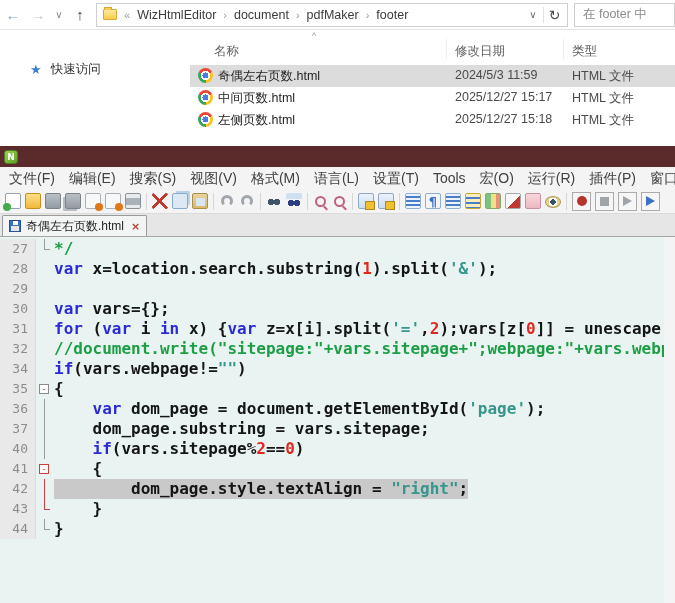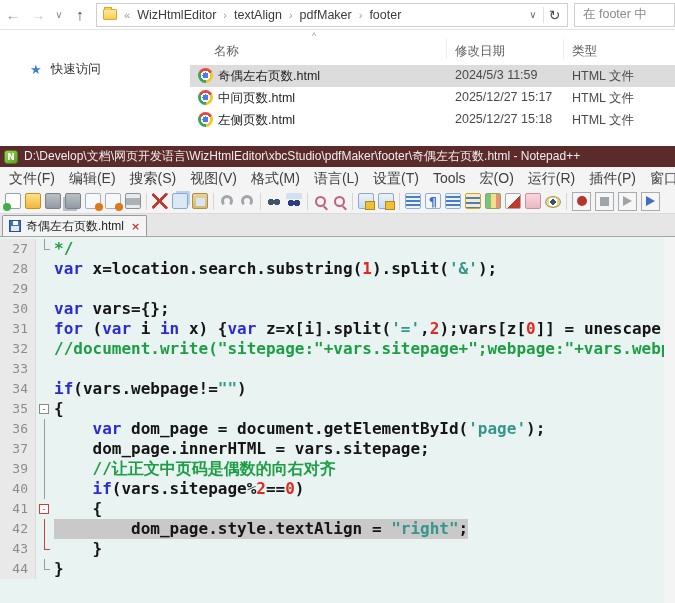--- a/index.html
+++ b/index.html
@@ -131,21 +131,21 @@
       <span class="nbtn back">←</span>
       <span class="nbtn fwd">→</span>
       <span class="nbtn hist">∨</span>
       <span class="nbtn up">↑</span>
       <div class="addr">
         <span class="folder-icon"></span>
         <span class="crumbs" id="crumbs">
             <span class="crumb-sep">«</span>
             <span class="crumb">WizHtmlEditor</span>
             <span class="crumb-sep">›</span>
-            <span class="crumb">textAlign</span>
+            <span class="crumb">document</span>
             <span class="crumb-sep">›</span>
             <span class="crumb">pdfMaker</span>
             <span class="crumb-sep">›</span>
             <span class="crumb">footer</span>
           </span>
         <span class="addr-chevron">∨</span>
         <span class="refresh">↻</span>
       </div>
       <div class="search">
         <span>在 footer 中</span>
@@ -187,21 +187,20 @@
               <span class="f-type">HTML 文件</span>
             </div>
           </div>
       </div>
     </div>
   </section>
 
   <section class="npp">
     <div class="titlebar" style="background: rgb(91, 42, 43);">
       <span class="npp-icon">N</span>
-      <span class="title-text">D:\Develop\文档\网页开发语言\WizHtmlEditor\xbcStudio\pdfMaker\footer\奇偶左右页数.html - Notepad++</span>
     </div>
     <div class="menubar" id="menubar">
         <span class="menu-item">文件(F)</span>
         <span class="menu-item">编辑(E)</span>
         <span class="menu-item">搜索(S)</span>
         <span class="menu-item">视图(V)</span>
         <span class="menu-item">格式(M)</span>
         <span class="menu-item">语言(L)</span>
         <span class="menu-item">设置(T)</span>
         <span class="menu-item">Tools</span>
@@ -292,25 +291,20 @@
           <div class="num">31</div>
           <div class="fold"></div>
           <div class="code"><span class="seg"><span class="tk-keyword" style="color: rgb(43, 43, 213);">for</span><span class="tk-default" style="color: rgb(21, 21, 21);"> (</span><span class="tk-keyword" style="color: rgb(43, 43, 213);">var</span><span class="tk-default" style="color: rgb(21, 21, 21);"> i </span><span class="tk-keyword" style="color: rgb(43, 43, 213);">in</span><span class="tk-default" style="color: rgb(21, 21, 21);"> x) {</span><span class="tk-keyword" style="color: rgb(43, 43, 213);">var</span><span class="tk-default" style="color: rgb(21, 21, 21);"> z=x[i].split(</span><span class="tk-string" style="color: rgb(53, 150, 140);">'='</span><span class="tk-default" style="color: rgb(21, 21, 21);">,</span><span class="tk-number" style="color: rgb(224, 40, 30);">2</span><span class="tk-default" style="color: rgb(21, 21, 21);">);vars[z[</span><span class="tk-number" style="color: rgb(224, 40, 30);">0</span><span class="tk-default" style="color: rgb(21, 21, 21);">]] = unescape(z</span></span></div>
         </div>
         <div class="cl">
           <div class="num">32</div>
           <div class="fold"></div>
           <div class="code"><span class="seg"><span class="tk-comment" style="color: rgb(29, 158, 69);">//document.write("sitepage:"+vars.sitepage+";webpage:"+vars.webpa</span></span></div>
         </div>
         <div class="cl">
-          <div class="num">33</div>
-          <div class="fold"></div>
-          <div class="code"><span class="seg"></span></div>
-        </div>
-        <div class="cl">
           <div class="num">34</div>
           <div class="fold"></div>
           <div class="code"><span class="seg"><span class="tk-keyword" style="color: rgb(43, 43, 213);">if</span><span class="tk-default" style="color: rgb(21, 21, 21);">(vars.webpage!=</span><span class="tk-string" style="color: rgb(53, 150, 140);">""</span><span class="tk-default" style="color: rgb(21, 21, 21);">)</span></span></div>
         </div>
         <div class="cl">
           <div class="num">35</div>
           <div class="fold">
             <span class="fold-box">-</span>
           </div>
           <div class="code"><span class="seg"><span class="tk-default" style="color: rgb(21, 21, 21);">{</span></span></div>
@@ -320,34 +314,27 @@
           <div class="fold">
             <span class="fold-vline"></span>
           </div>
           <div class="code"><span class="seg"><span class="tk-default" style="color: rgb(21, 21, 21);">    </span><span class="tk-keyword" style="color: rgb(43, 43, 213);">var</span><span class="tk-default" style="color: rgb(21, 21, 21);"> dom_page = document.getElementById(</span><span class="tk-string" style="color: rgb(53, 150, 140);">'page'</span><span class="tk-default" style="color: rgb(21, 21, 21);">);</span></span></div>
         </div>
         <div class="cl">
           <div class="num">37</div>
           <div class="fold">
             <span class="fold-vline"></span>
           </div>
-          <div class="code"><span class="seg"><span class="tk-default" style="color: rgb(21, 21, 21);">    dom_page.innerHTML = vars.sitepage;</span></span></div>
-        </div>
-        <div class="cl">
-          <div class="num">39</div>
+          <div class="code"><span class="seg"><span class="tk-default" style="color: rgb(21, 21, 21);">    dom_page.substring = vars.sitepage;</span></span></div>
+        </div>
+        <div class="cl">
+          <div class="num">40</div>
           <div class="fold">
             <span class="fold-vline"></span>
           </div>
-          <div class="code"><span class="seg"><span class="tk-comment" style="color: rgb(29, 158, 69);">    //让正文中页码是偶数的向右对齐</span></span></div>
-        </div>
-        <div class="cl">
-          <div class="num">40</div>
-          <div class="fold">
-            <span class="fold-vline"></span>
-          </div>
           <div class="code"><span class="seg"><span class="tk-default" style="color: rgb(21, 21, 21);">    </span><span class="tk-keyword" style="color: rgb(43, 43, 213);">if</span><span class="tk-default" style="color: rgb(21, 21, 21);">(vars.sitepage%</span><span class="tk-number" style="color: rgb(224, 40, 30);">2</span><span class="tk-default" style="color: rgb(21, 21, 21);">==</span><span class="tk-number" style="color: rgb(224, 40, 30);">0</span><span class="tk-default" style="color: rgb(21, 21, 21);">)</span></span></div>
         </div>
         <div class="cl">
           <div class="num">41</div>
           <div class="fold">
             <span class="fold-box red">-</span>
           </div>
           <div class="code"><span class="seg"><span class="tk-default" style="color: rgb(21, 21, 21);">    {</span></span></div>
         </div>
         <div class="cl">

